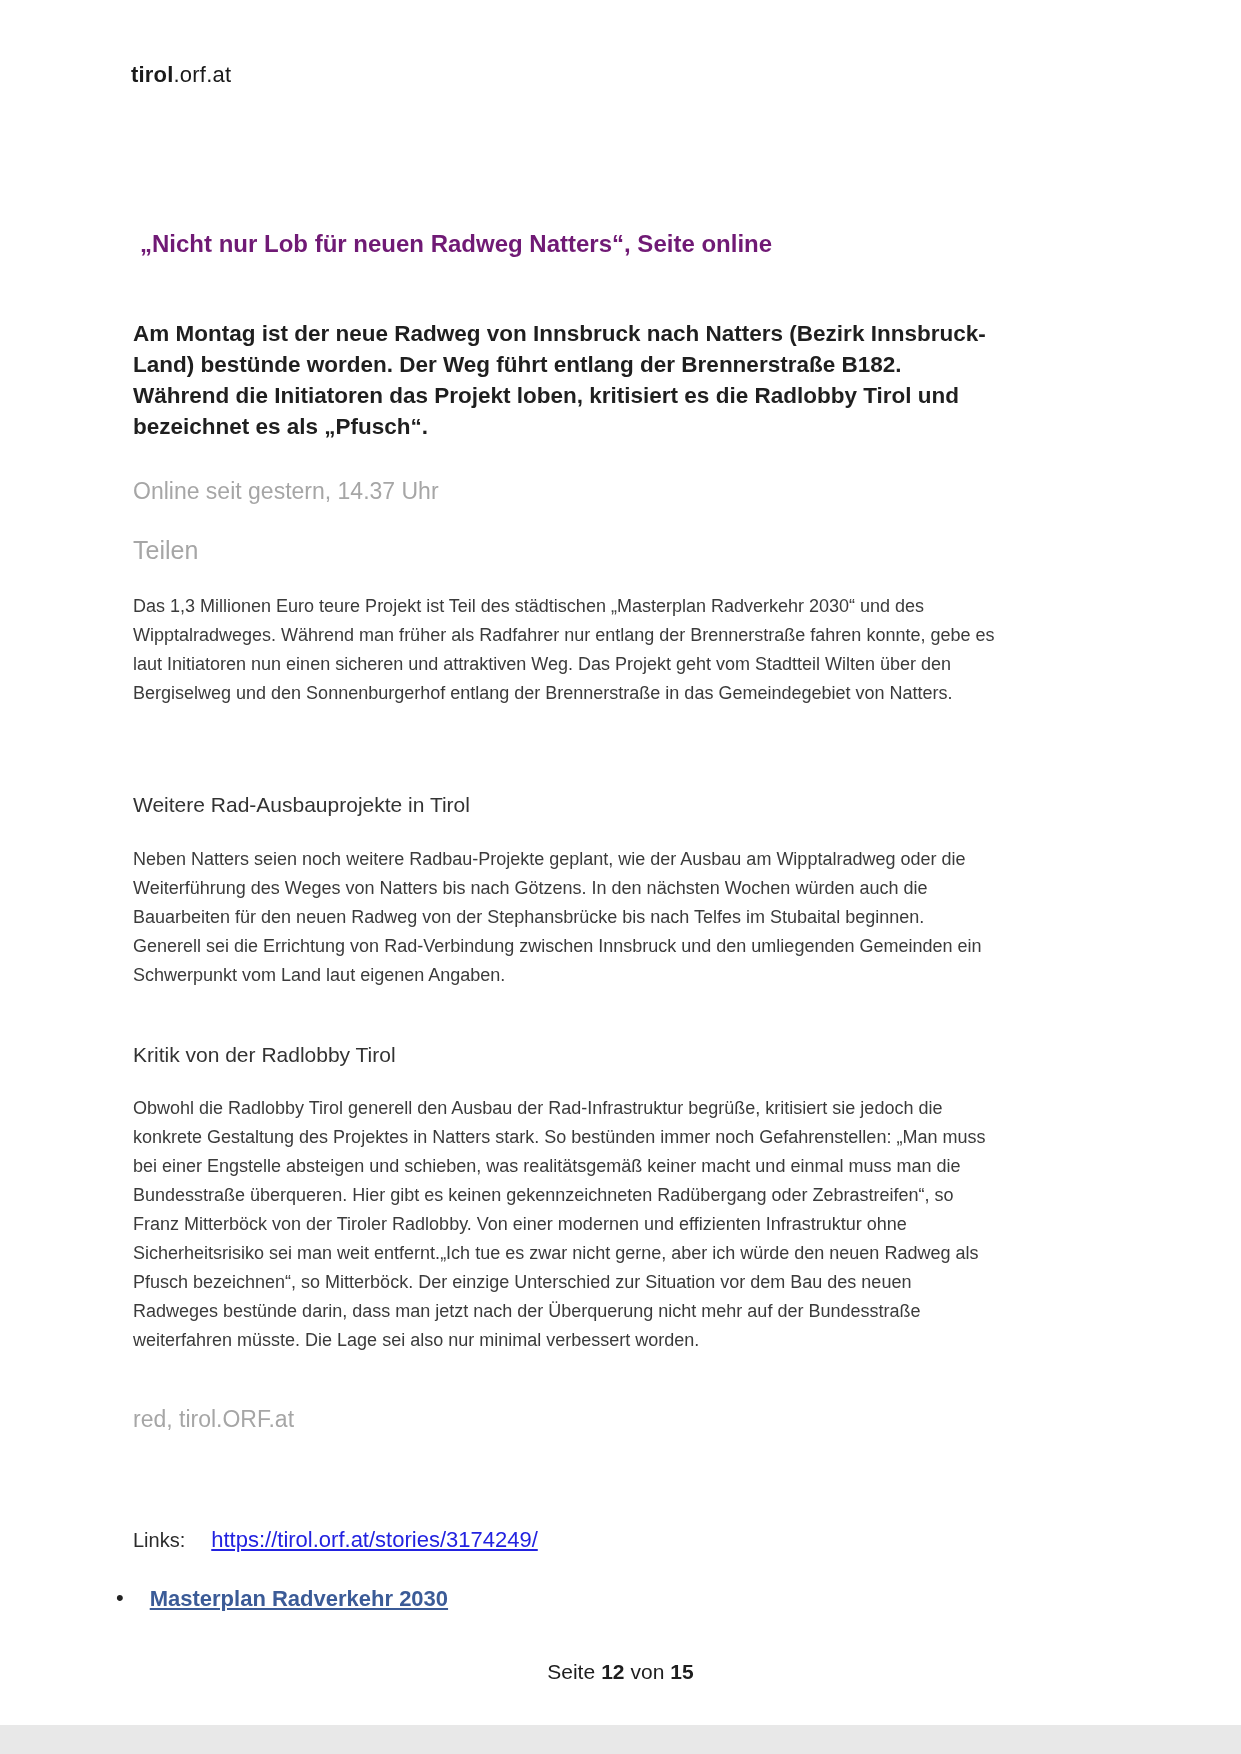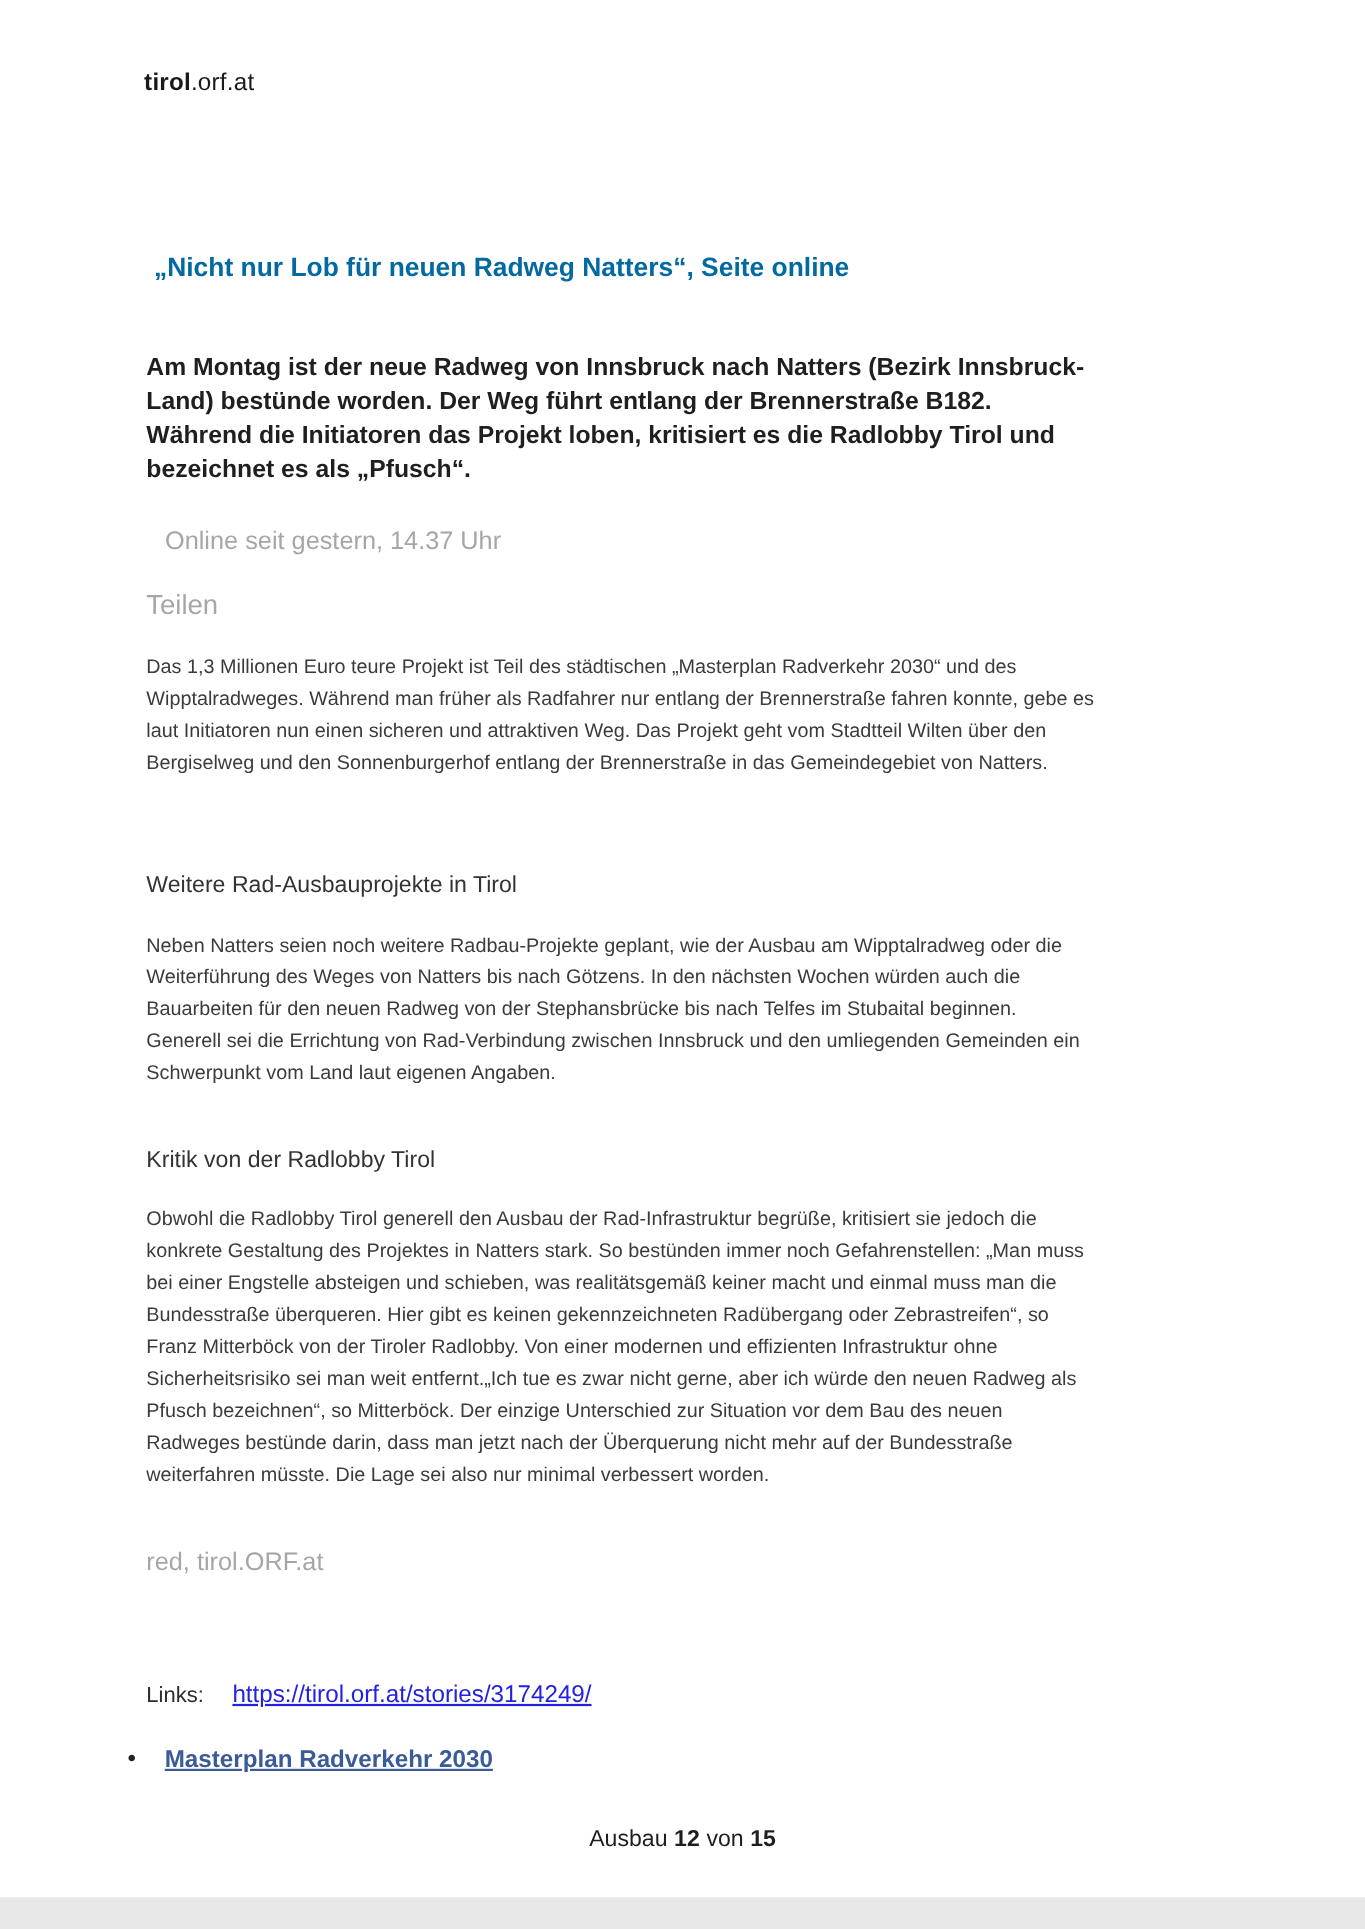--- a/index.html
+++ b/index.html
@@ -25,37 +25,36 @@
     color: #1a1a1a;
     letter-spacing: 0.2px;
   }
   .header-brand .b { font-weight: bold; }
 
   .article-title {
     left: 140px; top: 230px;
     width: 900px;
     font-size: 24px;
     font-weight: bold;
-    color: #0369a1;
+    color: #701a75;
   }
 
   .lead {
     left: 133px; top: 318px;
     width: 862px;
     font-size: 22.5px;
     font-weight: bold;
     line-height: 31px;
     color: #1f1f1f;
   }
 
   .meta-online {
     left: 133px; top: 478px;
     font-size: 23px;
     color: var(--gray-meta);
-    margin-left: 17px;
   }
 
   .share-label {
     left: 133px; top: 536px;
     font-size: 25px;
     color: var(--gray-meta);
     cursor: pointer;
   }
 
   .body-text {
@@ -157,16 +156,16 @@
 
   <div class="abs links-line">
     <span class="label">Links:</span><a>https://tirol.orf.at/stories/3174249/</a>
   </div>
 
   <div class="abs related-item">
     <span class="bullet">•</span><a>Masterplan Radverkehr 2030</a>
   </div>
 
   <div class="abs footer-page">
-    <span>Ausbau</span><span class="b">12</span><span>von</span><span class="b">15</span>
+    <span>Seite</span><span class="b">12</span><span>von</span><span class="b">15</span>
   </div>
 
 </div>
 
 </body></html>

